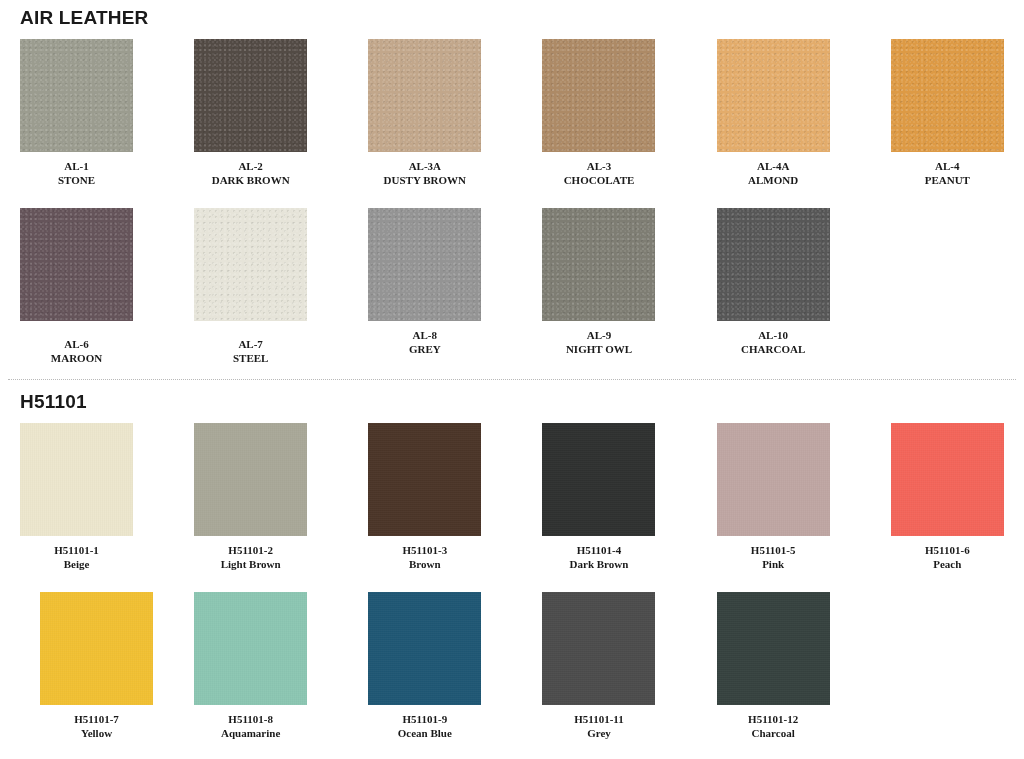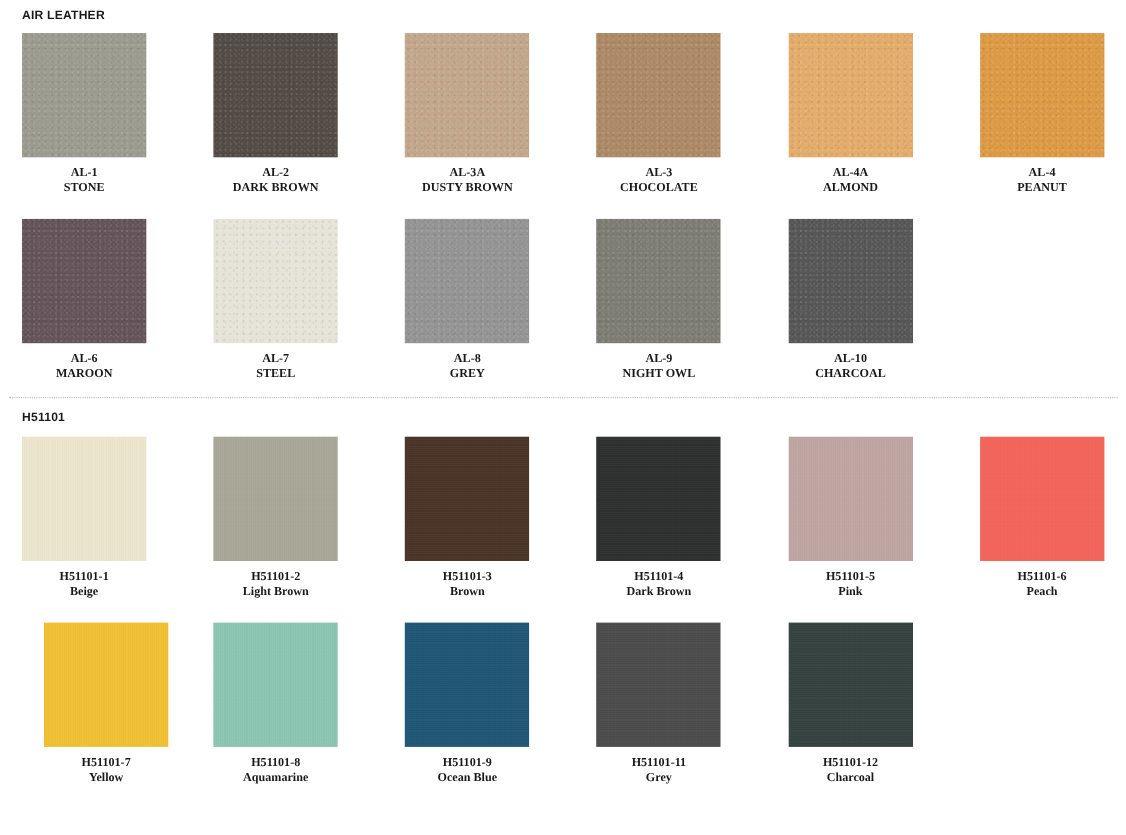--- a/index.html
+++ b/index.html
@@ -21,21 +21,21 @@
     height: 759px;
     position: relative;
     padding: 0;
   }
   .section {
     padding: 0 20px 0 20px;
   }
   .section-title {
     font-family: "Liberation Sans", sans-serif;
     font-weight: bold;
-    font-size: 11px;
+    font-size: 19px;
     letter-spacing: 0.2px;
     color: #1a1a1a;
     margin: 0;
     padding: 6px 0 10px 0;
     line-height: 1.1;
   }
   .divider {
     height: 0;
     border-top: 1px dotted #b9b9b9;
     margin: 14px 8px 6px 8px;
@@ -153,21 +153,21 @@
             <span class="swatch-name">PEANUT</span>
           </div>
         </div>
         <div class="swatch-cell" style="margin-top: 21px; justify-content: space-between;">
           <div class="swatch-chip leather" style="background: rgb(101, 84, 90);"></div>
           <div class="swatch-labels">
             <span class="swatch-code">AL-6</span>
             <span class="swatch-name">MAROON</span>
           </div>
         </div>
-        <div class="swatch-cell" style="margin-top: 21px;">
+        <div class="swatch-cell" style="margin-top: 21px; gap: 9px;">
           <div class="swatch-chip leather" style="background: rgb(230, 228, 217);"></div>
           <div class="swatch-labels">
             <span class="swatch-code">AL-7</span>
             <span class="swatch-name">STEEL</span>
           </div>
         </div>
         <div class="swatch-cell" style="margin-top: 21px;">
           <div class="swatch-chip leather" style="background: rgb(148, 148, 148);"></div>
           <div class="swatch-labels">
             <span class="swatch-code">AL-8</span>

